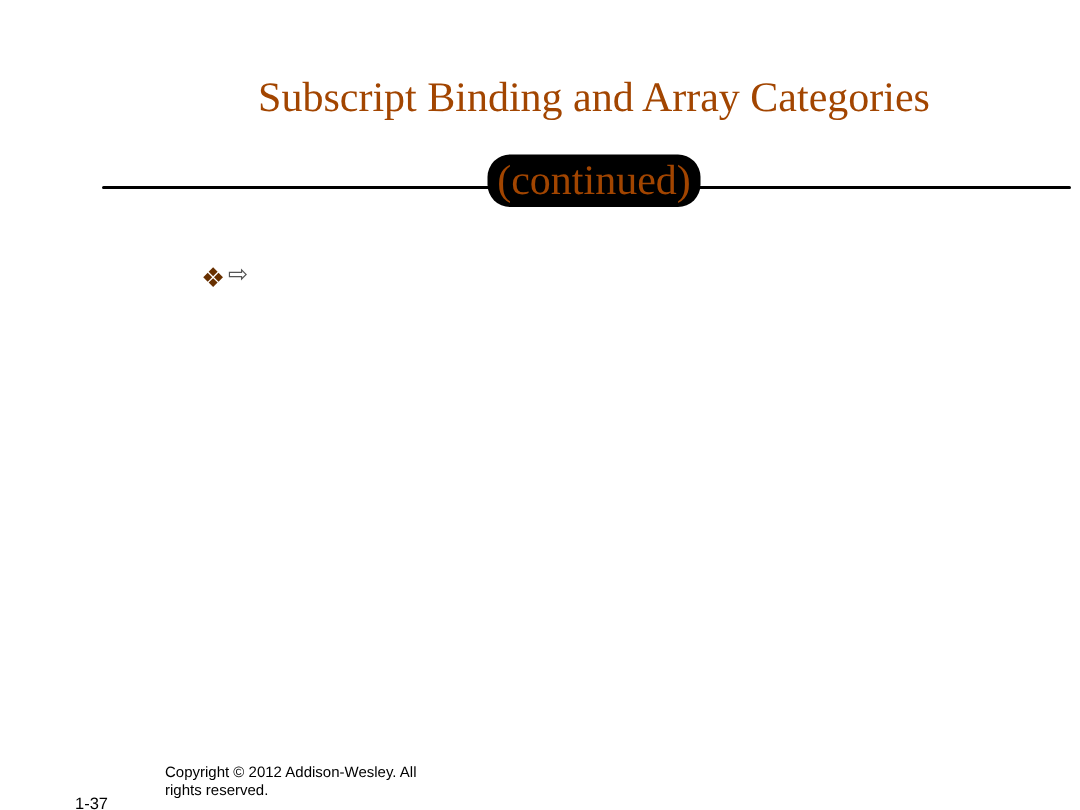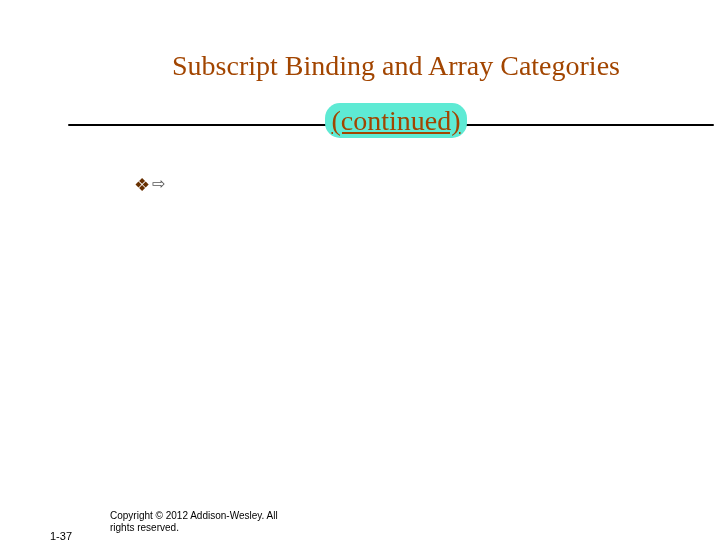--- a/index.html
+++ b/index.html
@@ -26,24 +26,23 @@
     .title-rule-under {
       position: absolute;
       left: 20px;
       right: 30px;
       top: 76px;
       border-top: 2px solid #000;
     }
     .title-continued {
       position: relative;
       display: inline-block;
-      background: #5eead4;
+      background: #000000;
       padding: 0 6px;
       z-index: 2;
-      text-decoration: underline;
     }
     .title-wrap {
       text-align: center;
       position: relative;
       margin-top: -4px;
     }
     .body {
       position: absolute;
       top: 100px;
       left: 62px;

